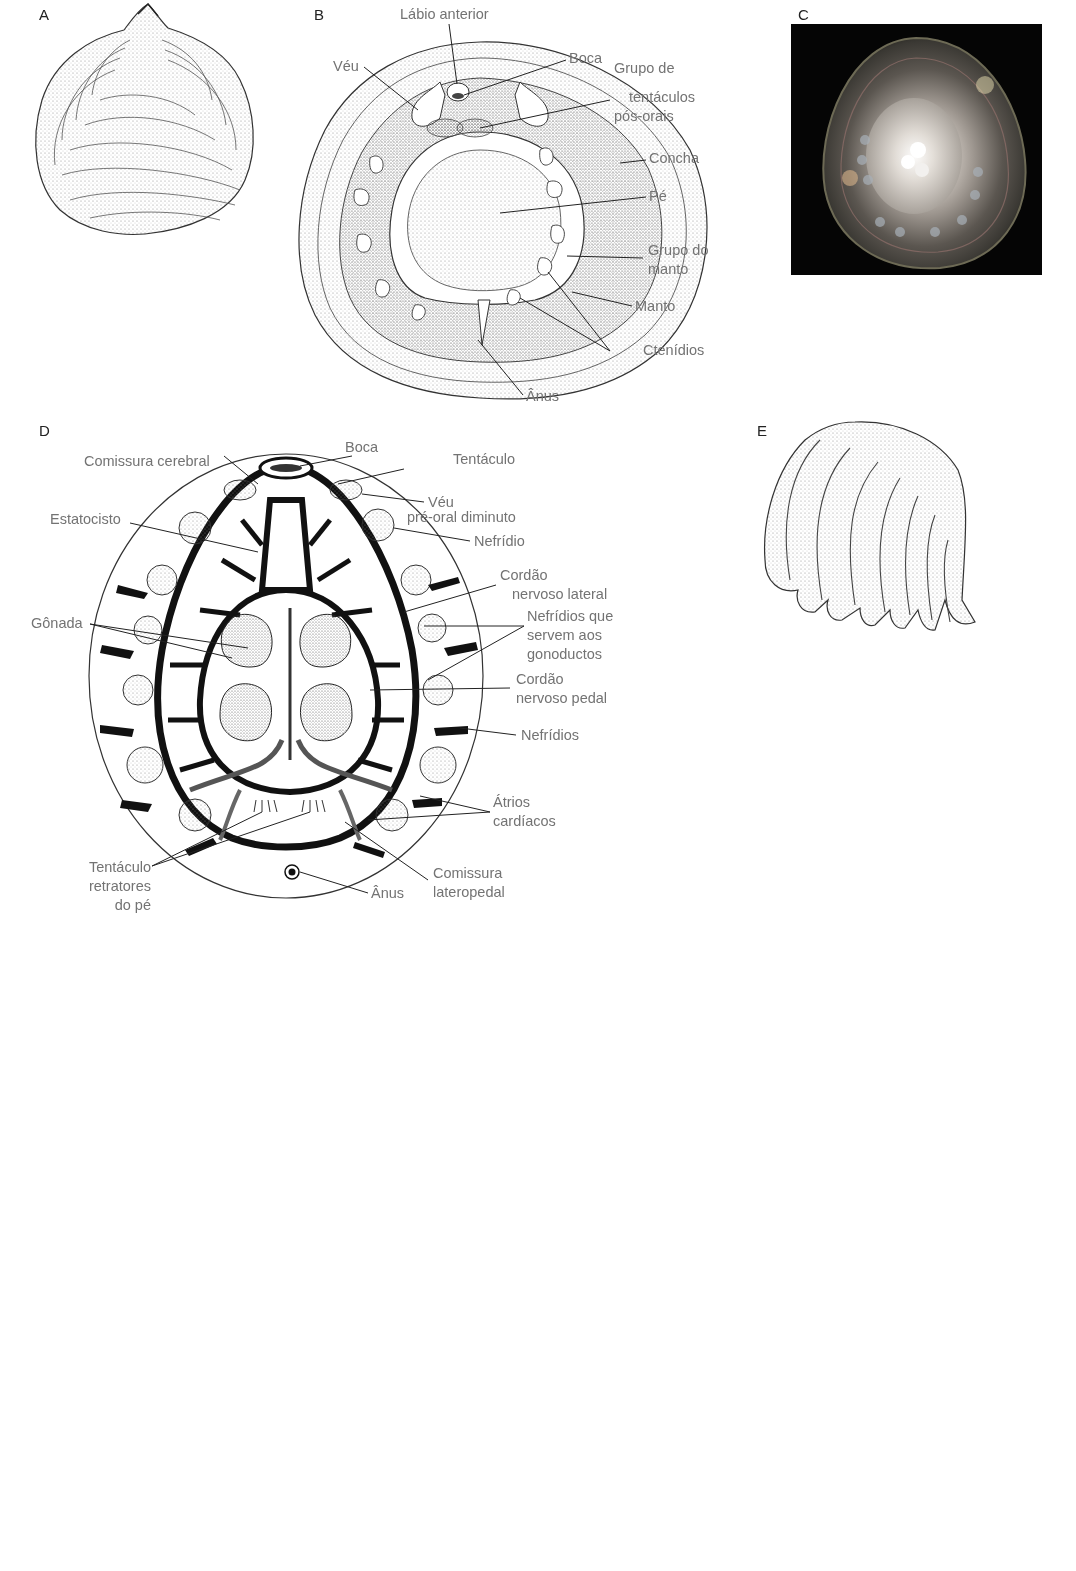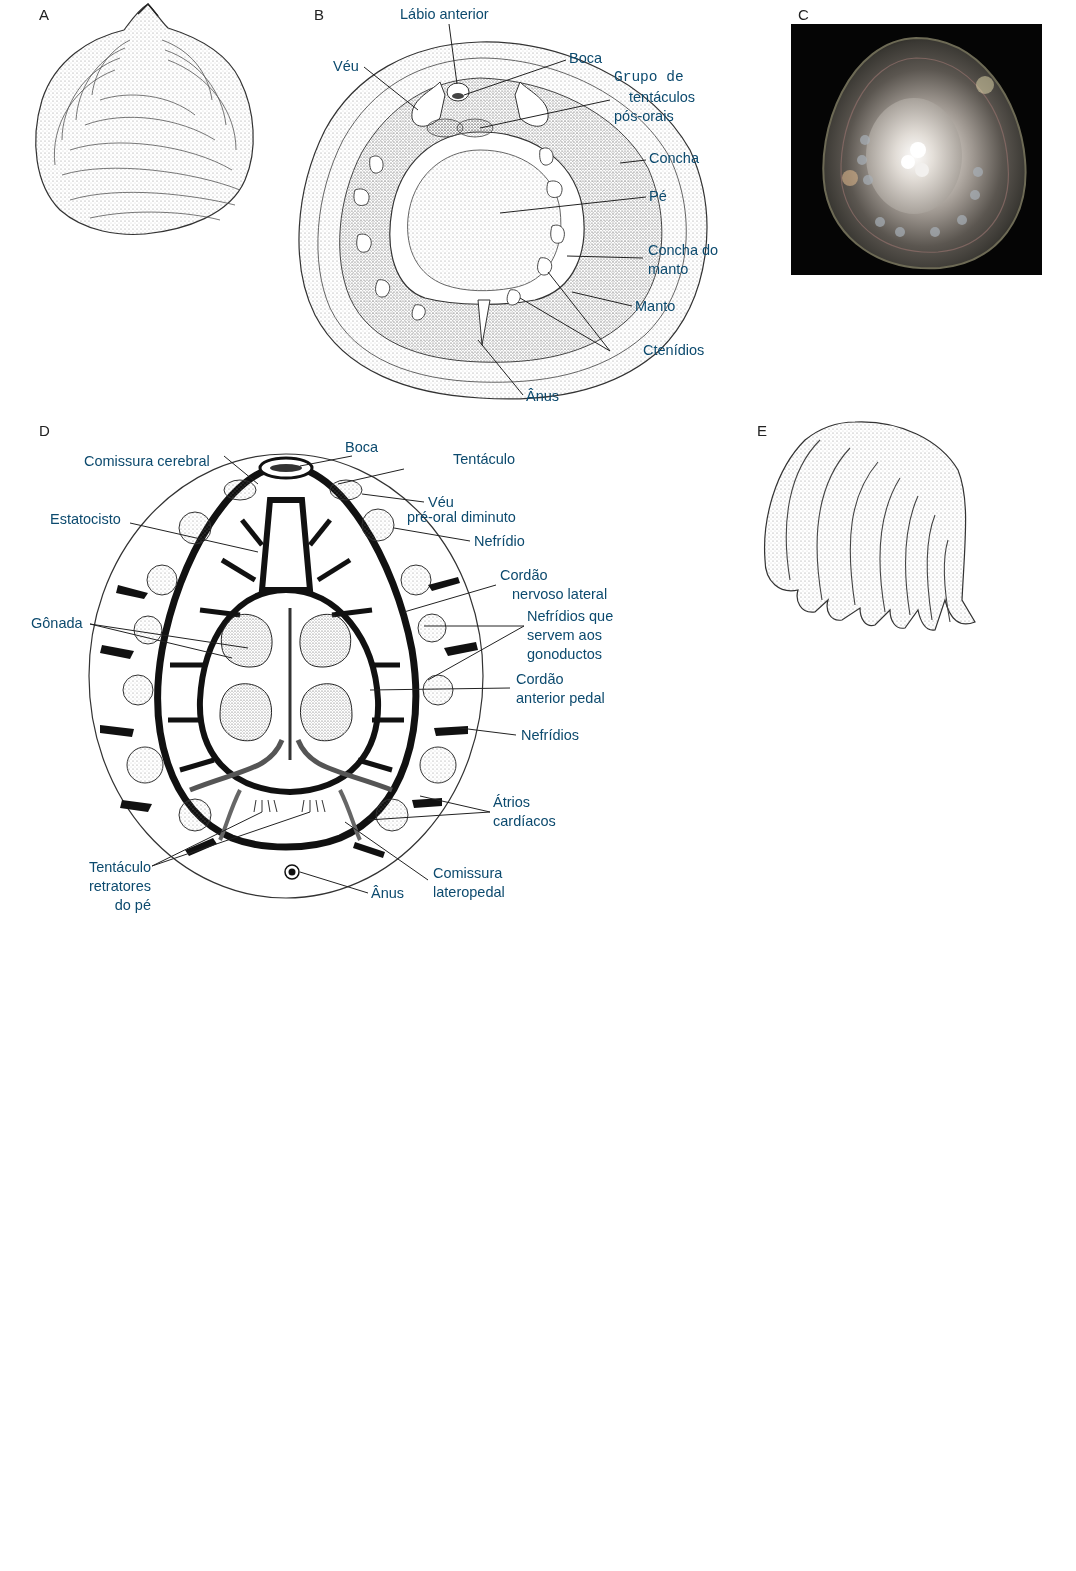--- a/index.html
+++ b/index.html
@@ -1,19 +1,19 @@
 <!DOCTYPE html>
 <html><head>
 <meta charset="utf-8">
 <style>
   html, body { margin: 0; padding: 0; background: #ffffff; }
   body { width: 1076px; height: 1571px; position: relative; overflow: hidden;
          font-family: "Liberation Sans", "DejaVu Sans", sans-serif; color: #1a1a1a; }
   .panel-letter { position: absolute; font-size: 15px; font-weight: normal; color: #222; }
-  .lbl { position: absolute; font-size: 14.5px; line-height: 19px; color: #0c4a6e; white-space: nowrap; }
+  .lbl { position: absolute; font-size: 14.5px; line-height: 19px; color: #737373; white-space: nowrap; }
   .lbl.r { text-align: right; }
   svg.art { position: absolute; left: 0; top: 0; }
 </style>
 </head>
 <body>
 
 <div class="panel-letter" style="left:39px;top:6px;">A</div>
 <div class="panel-letter" style="left:314px;top:6px;">B</div>
 <div class="panel-letter" style="left:798px;top:6px;">C</div>
 <div class="panel-letter" style="left:39px;top:422px;">D</div>
@@ -233,46 +233,46 @@
       <path d="M918,496 C905,525 902,565 910,615"></path>
       <path d="M935,515 C925,540 925,575 932,620"></path>
       <path d="M948,540 C942,560 944,590 950,622"></path>
     </g>
   </g>
 </svg>
 
 <div class="lbl" style="left:400px;top:5px;">Lábio anterior</div>
 <div class="lbl" style="left:333px;top:57px;">Véu</div>
 <div class="lbl" style="left:569px;top:49px;">Boca</div>
-<div class="lbl" style="left:614px;top:68px;font-family:Liberation Mono, monospace;">Grupo de</div>
+<div class="lbl" style="left:614px;top:59px;">Grupo de</div>
 <div class="lbl" style="left:614px;top:88px;padding-left:15px;">tentáculos</div>
 <div class="lbl" style="left:614px;top:107px;">pós-orais</div>
 <div class="lbl" style="left:649px;top:149px;">Concha</div>
 <div class="lbl" style="left:649px;top:187px;">Pé</div>
-<div class="lbl" style="left:648px;top:241px;">Concha do</div>
+<div class="lbl" style="left:648px;top:241px;">Grupo do</div>
 <div class="lbl" style="left:648px;top:260px;">manto</div>
 <div class="lbl" style="left:635px;top:297px;">Manto</div>
 <div class="lbl" style="left:611px;top:341px;margin-left:32px;">Ctenídios</div>
 <div class="lbl" style="left:526px;top:387px;">Ânus</div>
 
 <div class="lbl" style="left:84px;top:452px;">Comissura cerebral</div>
 <div class="lbl" style="left:345px;top:438px;">Boca</div>
 <div class="lbl" style="left:407px;top:450px;margin-left:46px;">Tentáculo</div>
 <div class="lbl" style="left:407px;top:469px;margin-top:39px;">pré-oral diminuto</div>
 <div class="lbl" style="left:428px;top:493px;">Véu</div>
 <div class="lbl" style="left:50px;top:510px;">Estatocisto</div>
 <div class="lbl" style="left:474px;top:532px;">Nefrídio</div>
 <div class="lbl" style="left:500px;top:566px;">Cordão</div>
 <div class="lbl" style="left:471px;top:585px;margin-left:41px;">nervoso lateral</div>
 <div class="lbl" style="left:31px;top:614px;">Gônada</div>
 <div class="lbl" style="left:527px;top:607px;">Nefrídios que</div>
 <div class="lbl" style="left:527px;top:626px;">servem aos</div>
 <div class="lbl" style="left:527px;top:645px;">gonoductos</div>
 <div class="lbl" style="left:516px;top:670px;">Cordão</div>
-<div class="lbl" style="left:516px;top:689px;">anterior pedal</div>
+<div class="lbl" style="left:516px;top:689px;">nervoso pedal</div>
 <div class="lbl" style="left:521px;top:726px;">Nefrídios</div>
 <div class="lbl" style="left:493px;top:793px;">Átrios</div>
 <div class="lbl" style="left:493px;top:812px;">cardíacos</div>
 <div class="lbl r" style="left:60px;top:858px;width:91px;">Tentáculo</div>
 <div class="lbl r" style="left:60px;top:877px;width:91px;">retratores</div>
 <div class="lbl r" style="left:60px;top:896px;width:91px;">do pé</div>
 <div class="lbl" style="left:371px;top:884px;">Ânus</div>
 <div class="lbl" style="left:433px;top:864px;">Comissura</div>
 <div class="lbl" style="left:433px;top:883px;">lateropedal</div>
 

